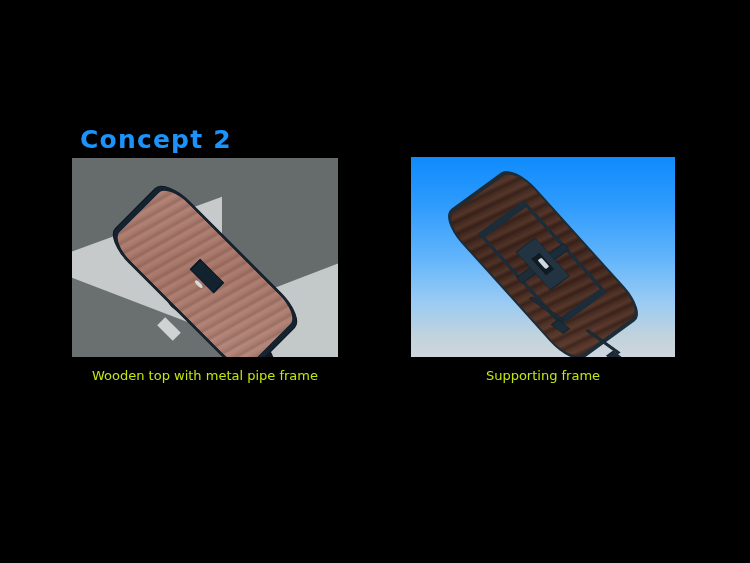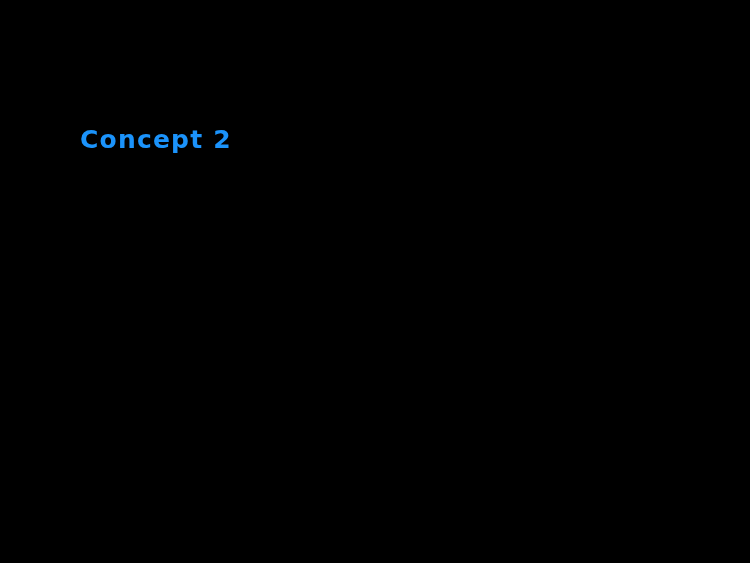--- a/index.html
+++ b/index.html
@@ -301,15 +301,58 @@
   #caption-left  { left: 72px;  top: 369px; width: 266px; }
   #caption-right { left: 411px; top: 369px; width: 264px; }
 </style>
 </head>
 <body>
 
 <div id="slide">
 
   <div id="slide-title">Concept 2</div>
 
-
+  <div class="figure">
+
+    <div class="render" id="render-left">
+      <div id="floor-back-left"></div>
+      <div id="floor-main"></div>
+      <div id="floor-back-right"></div>
+      <div id="floor-marker"></div>
+      <div id="leg-shadow"></div>
+
+      <div id="table-left-wrap">
+        <div id="table-left-edge"></div>
+        <div id="table-left-top"></div>
+        <div id="table-left-hole"></div>
+        <div id="table-left-hole-spec"></div>
+      </div>
+    </div>
+
+    <div class="caption" id="caption-left">Wooden top with metal pipe frame</div>
+  </div>
+
+  <div class="figure">
+
+    <div class="render" id="render-right">
+
+      <div id="table-right-wrap">
+        <div id="table-right-edge"></div>
+        <div id="table-right-top"></div>
+
+        <div class="pipe" id="pipe-square"></div>
+        <div class="pipe" id="pipe-cross"></div>
+
+        <div class="bracket" id="bracket-arm-a"></div>
+        <div class="bracket" id="bracket-arm-b"></div>
+        <div class="bracket" id="bracket-a"></div>
+        <div class="bracket" id="bracket-b"></div>
+
+        <div id="mount-plate"></div>
+        <div id="mount-hole"></div>
+        <div id="mount-spec"></div>
+      </div>
+    </div>
+
+    <div class="caption" id="caption-right">Supporting frame</div>
+  </div>
 
 </div>
 
 </body></html>

